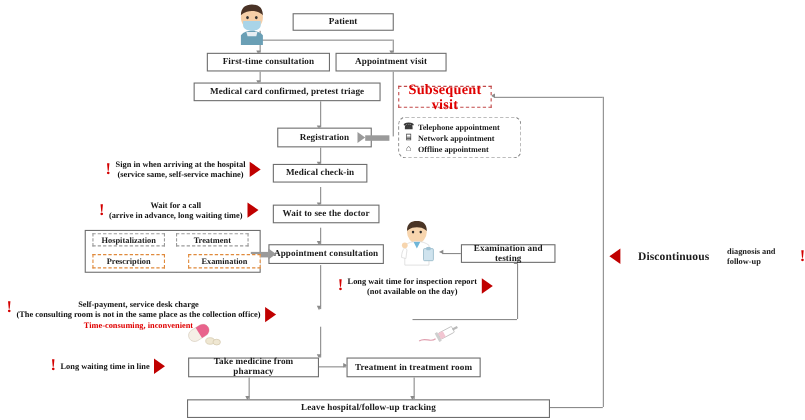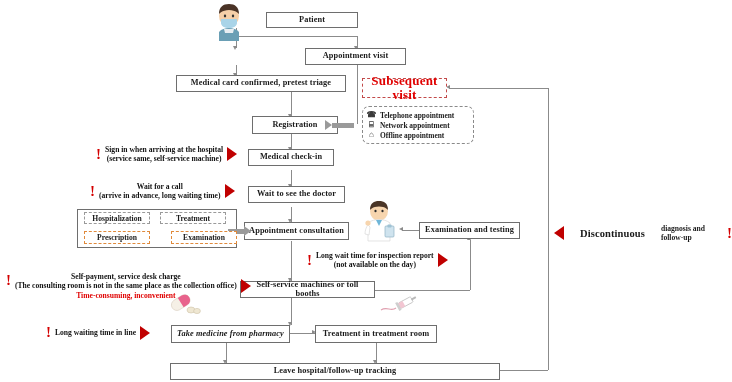--- a/index.html
+++ b/index.html
@@ -189,20 +189,21 @@
     <div class="shaft" style="width:22px;"></div>
   </div>
 
   <div class="fatarrow" style="left:228px;top:226px;">
     <div class="shaft" style="width:16px;"></div>
     <div class="head"></div>
   </div>
 
   <div class="box" style="left:266px;top:12px;width:92px;height:16px;">Patient</div>
 
+  <div class="box" style="left:188px;top:48px;width:112px;height:17px;">First-time consultation</div>
 
   <div class="box" style="left:305px;top:48px;width:101px;height:17px;">Appointment visit</div>
 
   <div class="box" style="left:176px;top:75px;width:170px;height:17px;">Medical card confirmed, pretest triage</div>
 
   <div class="box dashed-red" style="left:362px;top:78px;width:85px;height:20px;">Subsequent visit</div>
 
   <div class="panel" style="left:362px;top:106px;width:112px;height:38px;">
     <div class="row">
       <span class="ic">☎</span>
@@ -219,25 +220,24 @@
   </div>
 
   <div class="box" style="left:252px;top:116px;width:86px;height:18px;">Registration</div>
 
   <div class="box" style="left:248px;top:149px;width:86px;height:17px;">Medical check-in</div>
 
   <div class="box" style="left:248px;top:186px;width:97px;height:17px;">Wait to see the doctor</div>
 
   <div class="box" style="left:244px;top:222px;width:105px;height:18px;">Appointment consultation</div>
 
-  <div class="box" style="left:419px;top:222px;width:101px;height:17px;">Examination and testing</div>
-
-  <div class="box" style="left:240px;top:281px;width:135px;height:17px;">Self-service machines or toll booths</div>
-
-  <div class="box" style="left:171px;top:325px;width:119px;height:18px;font-style:italic;">Take medicine from pharmacy</div>
+  <div class="box" style="left:419px;top:222px;width:86px;height:17px;">Examination and testing</div>
+
+
+  <div class="box" style="left:171px;top:325px;width:119px;height:18px;">Take medicine from pharmacy</div>
 
   <div class="box" style="left:315px;top:325px;width:122px;height:18px;">Treatment in treatment room</div>
 
   <div class="box" style="left:170px;top:363px;width:330px;height:17px;">Leave hospital/follow-up tracking</div>
 
   <div class="group" style="left:77px;top:209px;width:160px;height:39px;"></div>
 
   <div class="chip gray" style="left:84px;top:212px;width:66px;height:12px;">Hospitalization</div>
   <div class="chip gray" style="left:160px;top:212px;width:66px;height:12px;">Treatment</div>
   <div class="chip orange" style="left:84px;top:231px;width:66px;height:13px;">Prescription</div>

